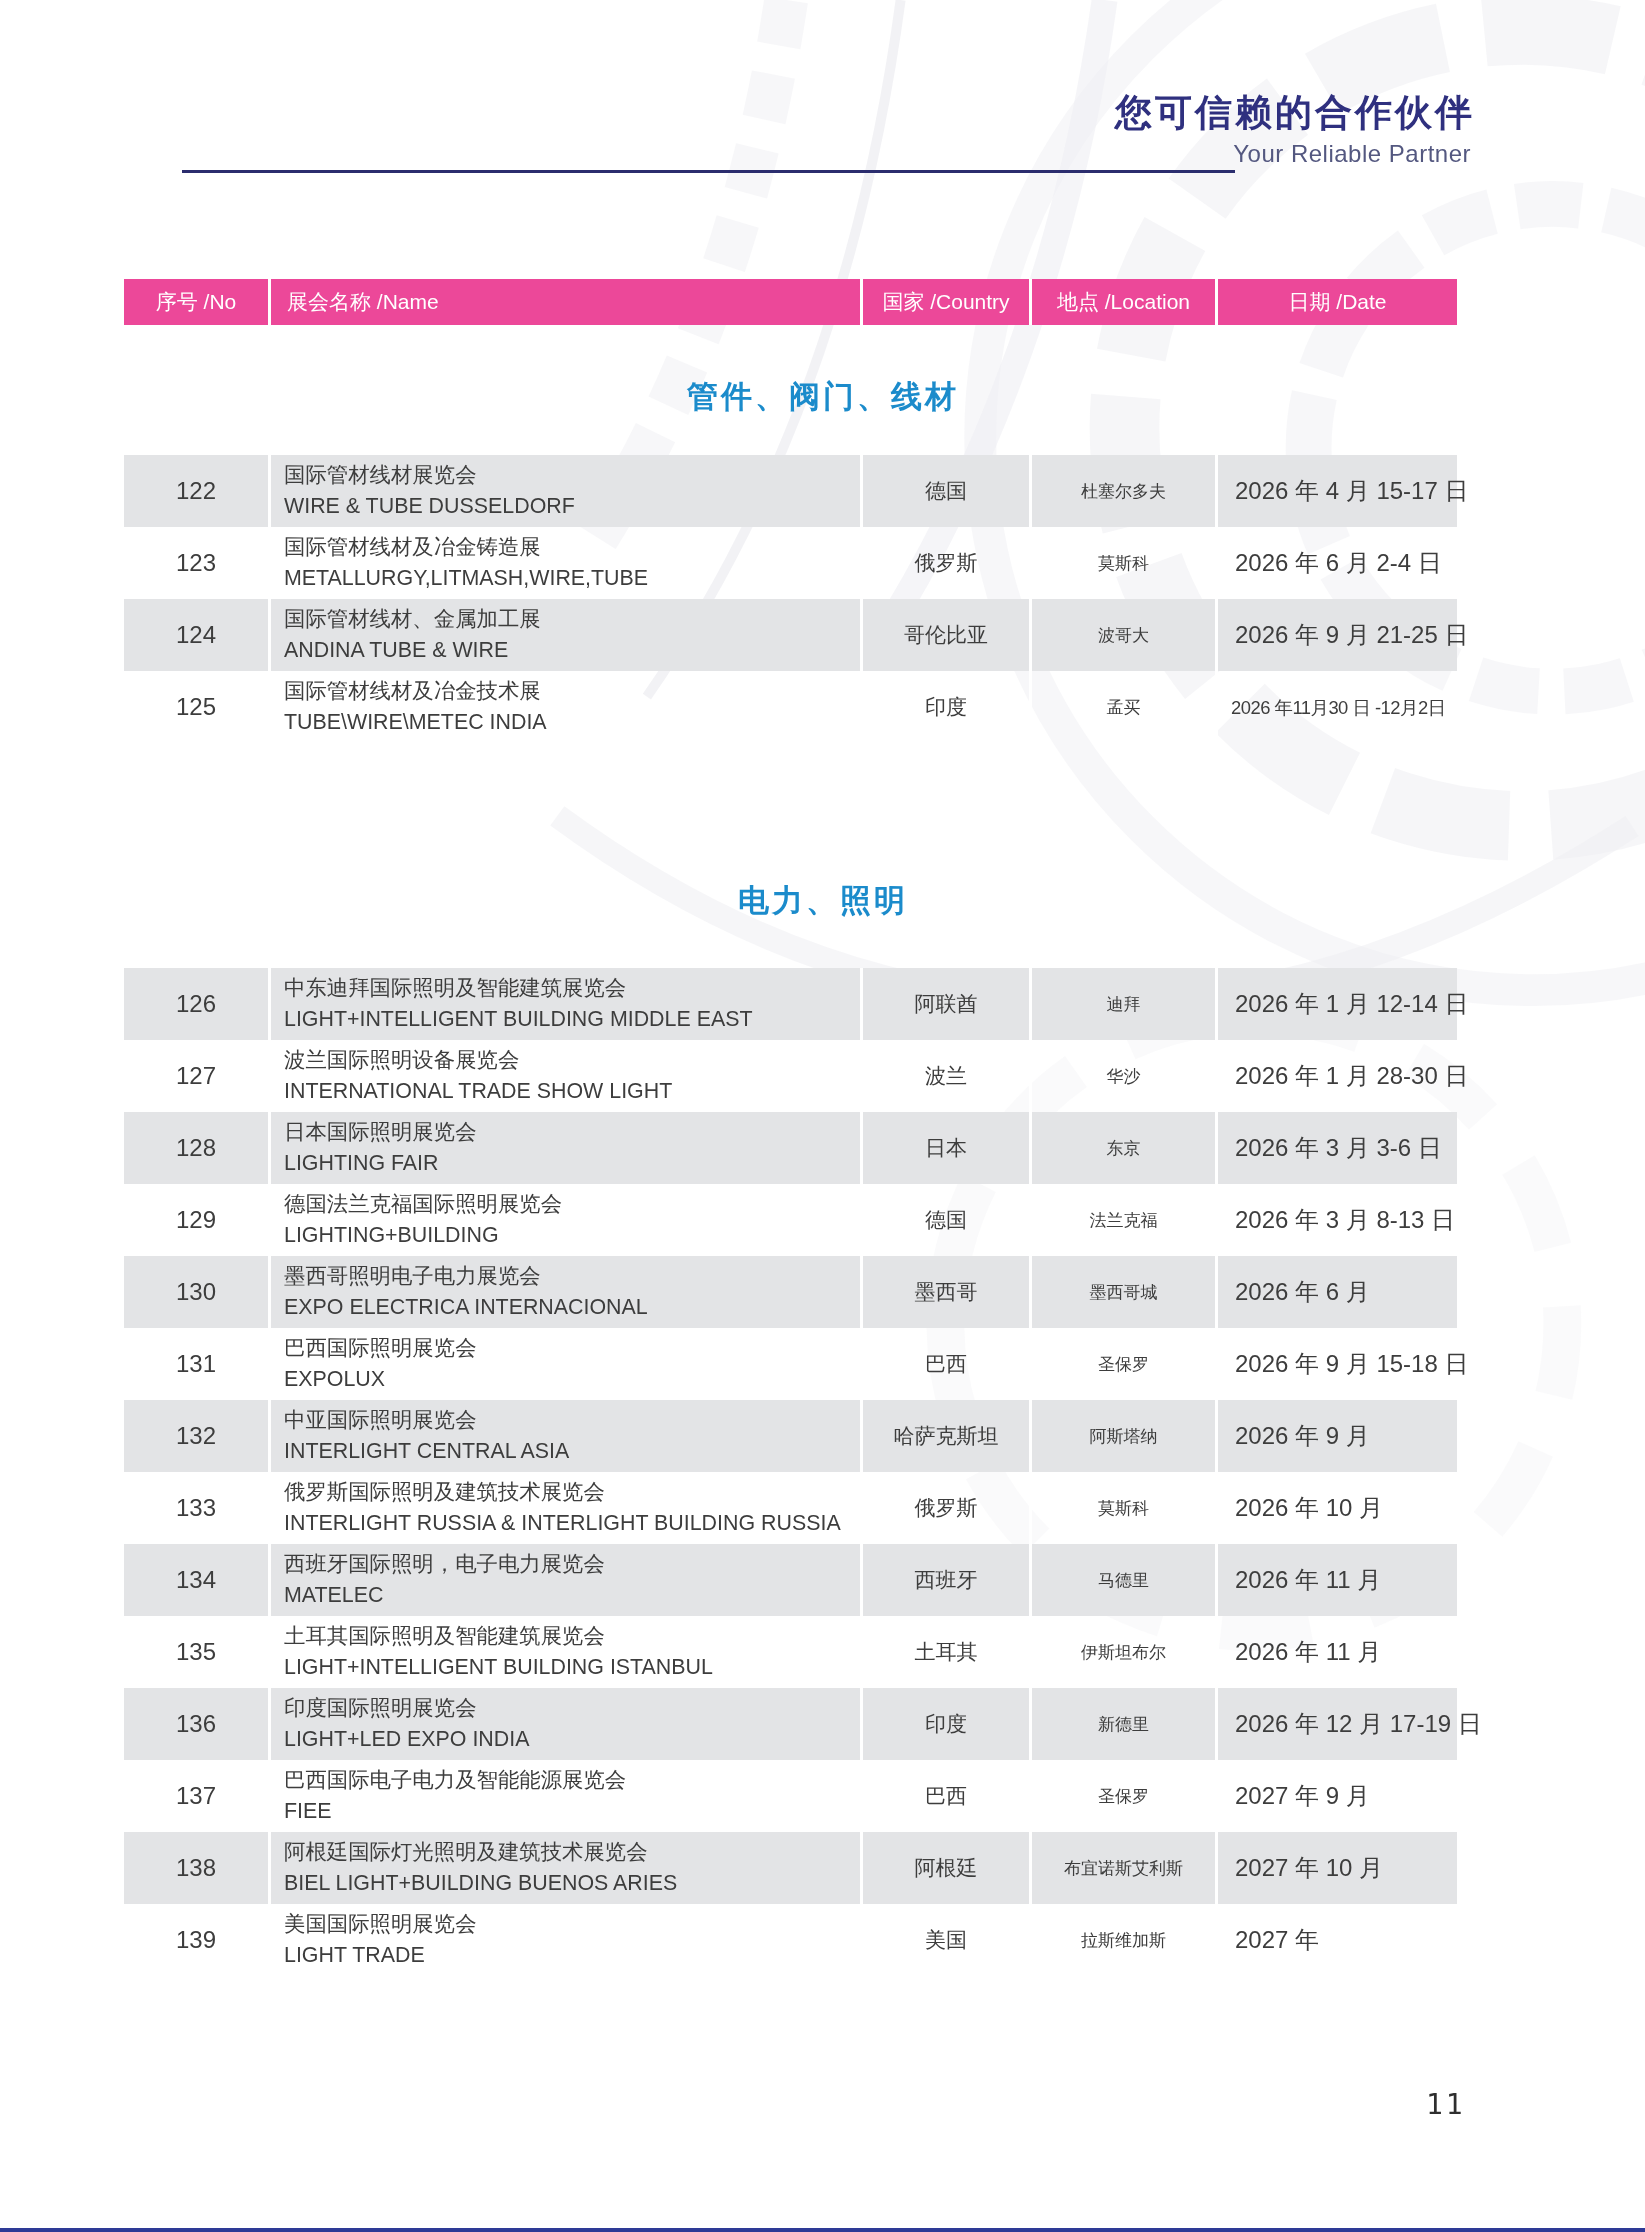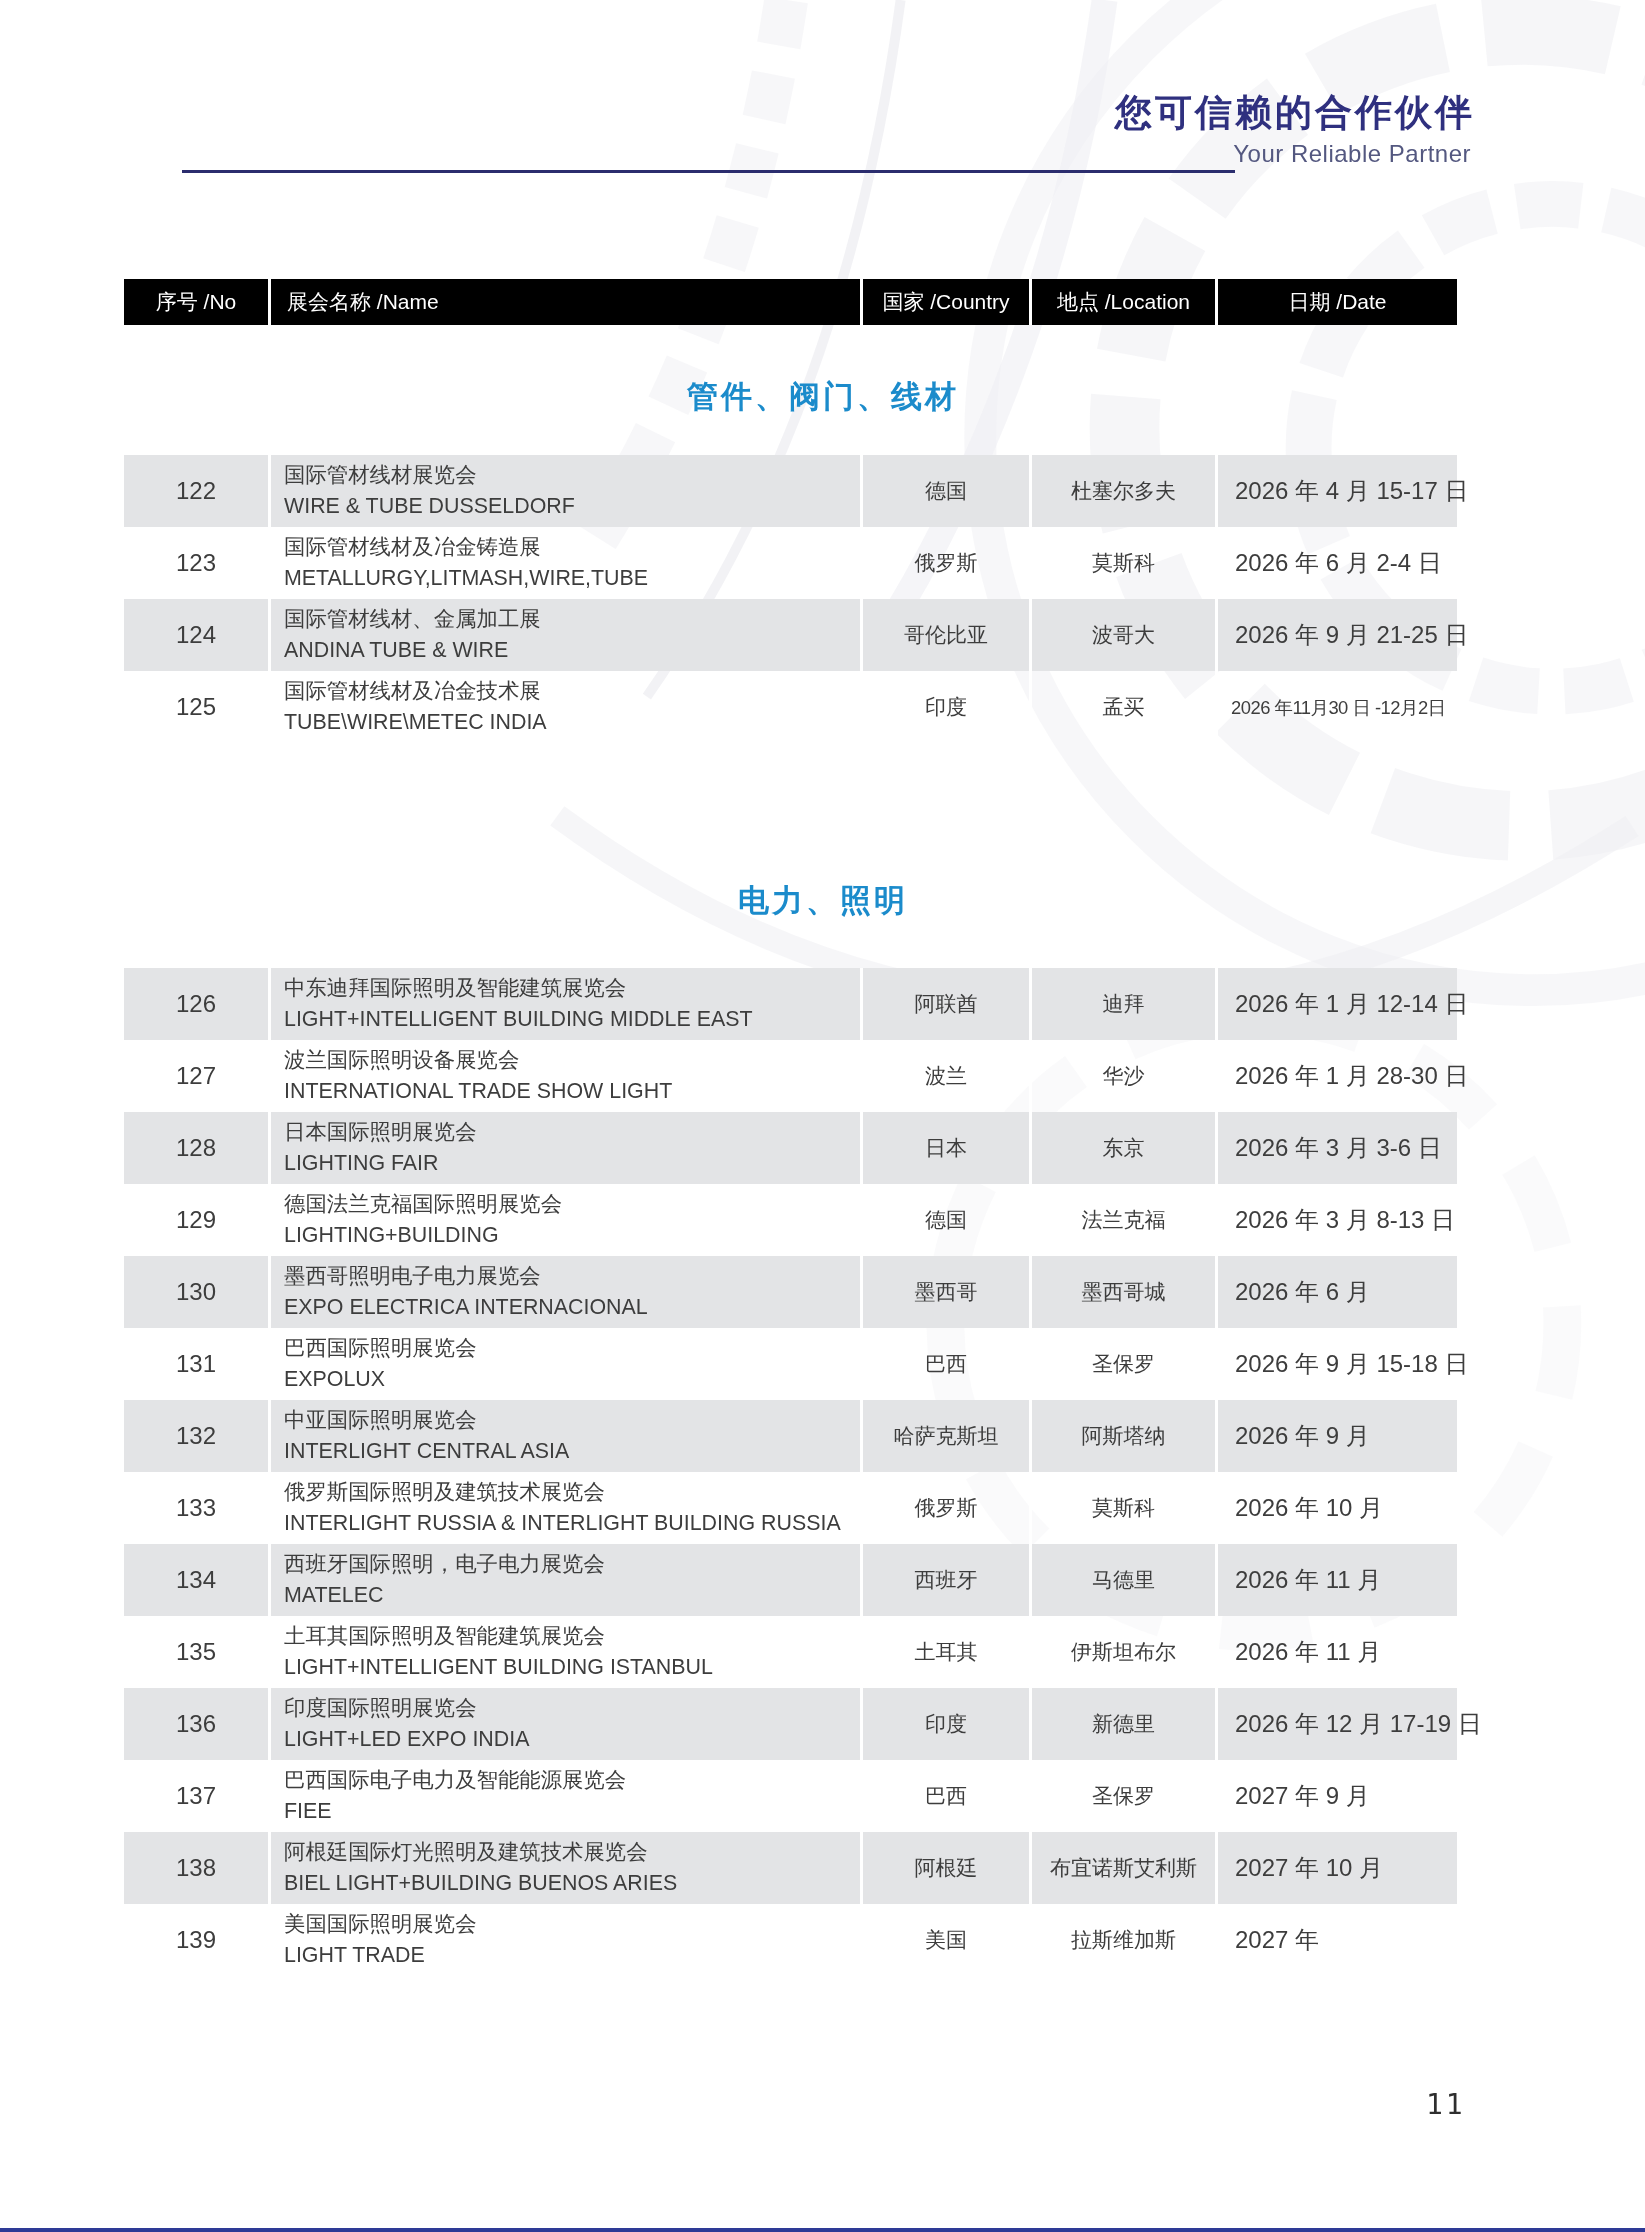--- a/index.html
+++ b/index.html
@@ -27,21 +27,21 @@
     position:absolute;top:170px;left:182px;width:1053px;height:3px;
     background:#2b2d6e;
   }
 
   
   .thead{
     position:absolute;top:279px;left:124px;width:1333px;height:46px;
     display:flex;
   }
   .thead .c{
-    box-sizing:border-box;background:#000000;color:#ffffff;
+    box-sizing:border-box;background:#ec4899;color:#ffffff;
     font-size:21px;display:flex;align-items:center;justify-content:center;
   }
   .thead .c + .c{border-left:3px solid #ffffff;}
   .w-no{width:144px;} .w-name{width:592px;} .w-country{width:169px;}
   .w-loc{width:186px;} .w-date{width:242px;}
   .thead .c.w-name{justify-content:flex-start;padding-left:16px;}
 
   
   .section-title{
     position:absolute;left:0;width:100%;text-align:center;
@@ -51,21 +51,21 @@
   
   .rows{position:absolute;left:124px;width:1333px;}
   .row{display:flex;height:72px;}
   .cell{box-sizing:border-box;background:transparent;color:#3d3d3d;}
   .row .cell + .cell{border-left:3px solid #ffffff;}
   .row.gray .cell{background:#e3e4e6;}
   .cell-no{width:144px;display:flex;align-items:center;justify-content:center;font-size:24px;}
   .cell-name{width:592px;display:flex;flex-direction:column;justify-content:center;padding-left:13px;}
   .name-cn,.name-en{font-size:21.4px;line-height:31px;white-space:nowrap;}
   .cell-country{width:169px;display:flex;align-items:center;justify-content:center;font-size:21px;font-family:Liberation Mono, monospace;}
-  .cell-loc{width:186px;display:flex;align-items:center;justify-content:center;font-size:21px;}
+  .cell-loc{width:186px;display:flex;align-items:center;justify-content:center;font-size:17px;}
   .cell-date{width:242px;display:flex;align-items:center;padding-left:17px;font-size:24px;white-space:nowrap;}
   .cell-date.compact{font-size:18.4px;padding-left:13px;letter-spacing:-0.5px;}
 
   
   .page-num{
     position:absolute;top:2088px;left:1426px;
     font-family:"DejaVu Sans Mono",monospace;
     font-size:28px;color:#2e2e2e;letter-spacing:3px;
   }
   .bottom-bar{

